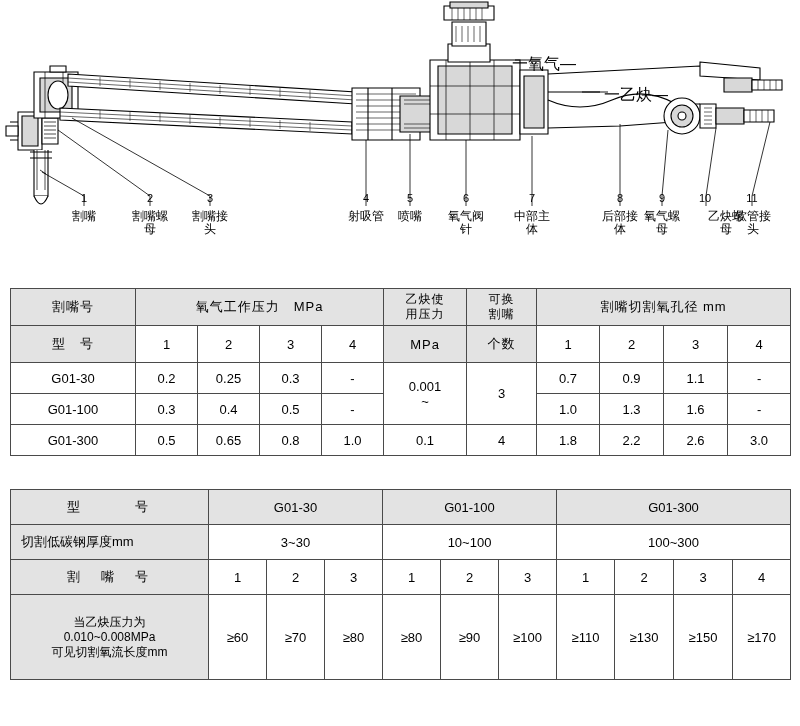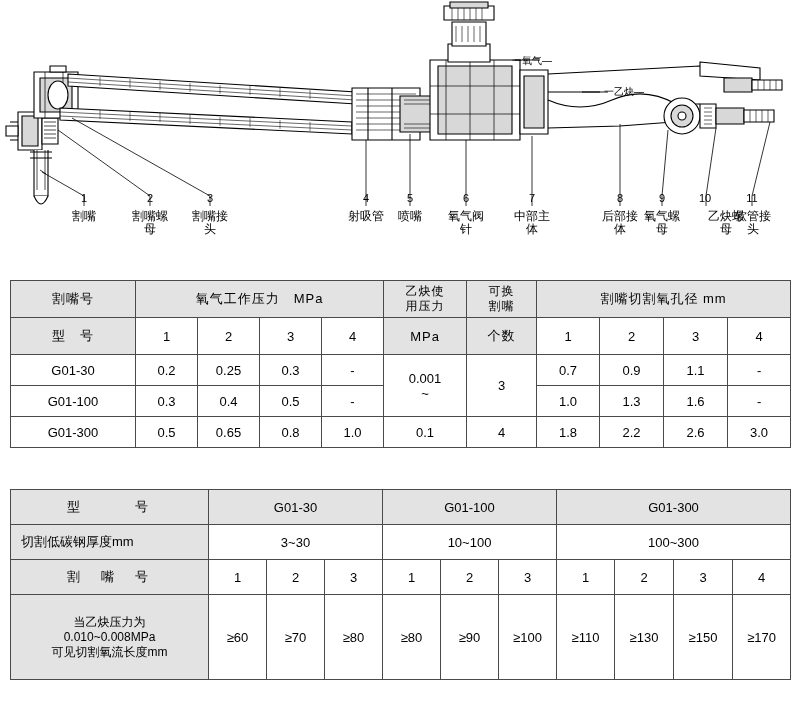--- a/index.html
+++ b/index.html
@@ -40,21 +40,21 @@
   }
   .callout-num {
     position: absolute;
     font-size: 11px;
     color: #000;
     text-align: center;
     width: 14px;
   }
   .gas-label {
     position: absolute;
-    font-size: 10px;
+    font-size: 16px;
     color: #000;
     white-space: nowrap;
   }
 
   
   .tbl {
     border-collapse: collapse;
     table-layout: fixed;
     font-size: 13px;
   }
@@ -70,21 +70,21 @@
     font-weight: bold;
     letter-spacing: 1px;
   }
   .lbl-cell {
     background: #e3e3e3;
     font-weight: bold;
   }
   .t1 {
     position: absolute;
     left: 10px;
-    top: 280px;
+    top: 288px;
     width: 780px;
     border-radius: 28px;
   }
   .t1 td { height: 26px; }
   .t1 .r1 td { height: 32px; }
   .t1 .r2 td { height: 32px; }
 
   .t2 {
     position: absolute;
     left: 10px;

